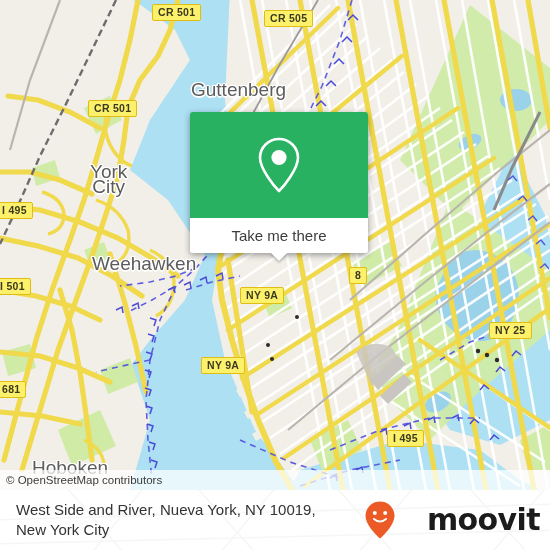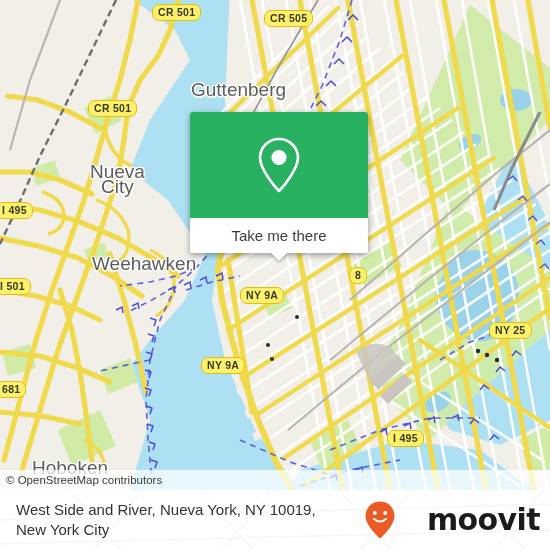--- a/index.html
+++ b/index.html
@@ -18,21 +18,21 @@
     background: #ace0f2;
     overflow: hidden;
   }
   .map-svg { position: absolute; left: 0; top: 0; width: 550px; height: 490px; display:block; }
 
   
   .shield {
     position: absolute;
     background: #fdf06a;
     border: 1.6px solid #e0bd12;
-    border-radius: 7px;
+    border-radius: 2px;
     color: #3a3a20;
     font-size: 10.5px;
     font-weight: bold;
     letter-spacing: .3px;
     padding: 2px 5px 2px 5px;
     line-height: 11px;
     white-space: nowrap;
     font-family: "Liberation Sans", sans-serif;
   }
   
@@ -401,21 +401,21 @@
     <div class="shield" style="left:-6px; top:278px;">I 501</div>
     <div class="shield" style="left:240px; top:287px;">NY 9A</div>
     <div class="shield" style="left:349px; top:267px;">8</div>
     <div class="shield" style="left:449px; top:322px;margin-left:40px;">NY 25</div>
     <div class="shield" style="left:201px; top:357px;">NY 9A</div>
     <div class="shield" style="left:-4px; top:381px;">681</div>
     <div class="shield" style="left:387px; top:430px;">I 495</div>
 
     <div class="place" style="left:191px; top:79px;">Guttenberg</div>
     <div class="place two-line" style="left:90px; top:164px;">
-      <div>Nueva</div>
+      <div>York</div>
       <div>City</div>
     </div>
     <div class="place" style="left:92px; top:253px;">Weehawken</div>
     <div class="place" style="left:32px; top:457px;">Hoboken</div>
 
     <div class="popup">
       <div class="popup-top">
         <svg width="46" height="58" viewBox="0 0 46 58">
           <path d="M23 3 C12.5 3 4 11.4 4 21.8 C4 33 18.5 50.5 23 55 C27.5 50.5 42 33 42 21.8 C42 11.4 33.5 3 23 3 Z" fill="none" stroke="#ffffff" stroke-width="2.6" stroke-linejoin="round"></path>
           <circle cx="23" cy="21.5" r="7.6" fill="#ffffff"></circle>

